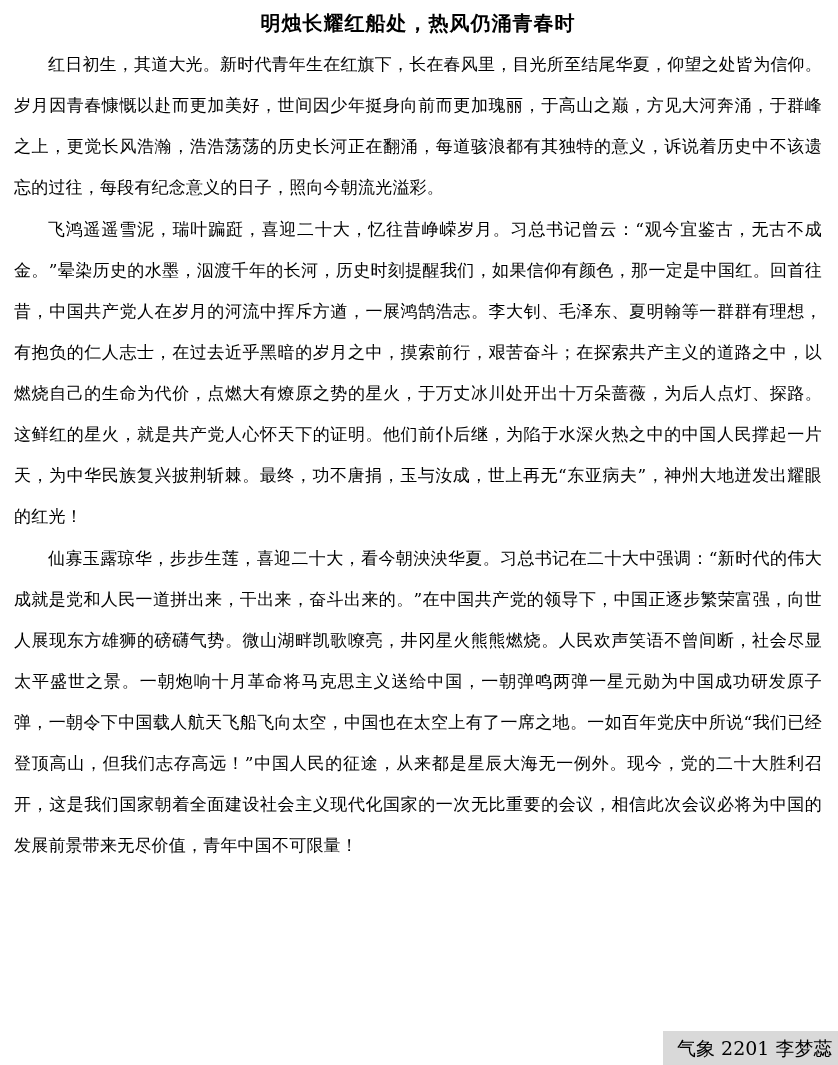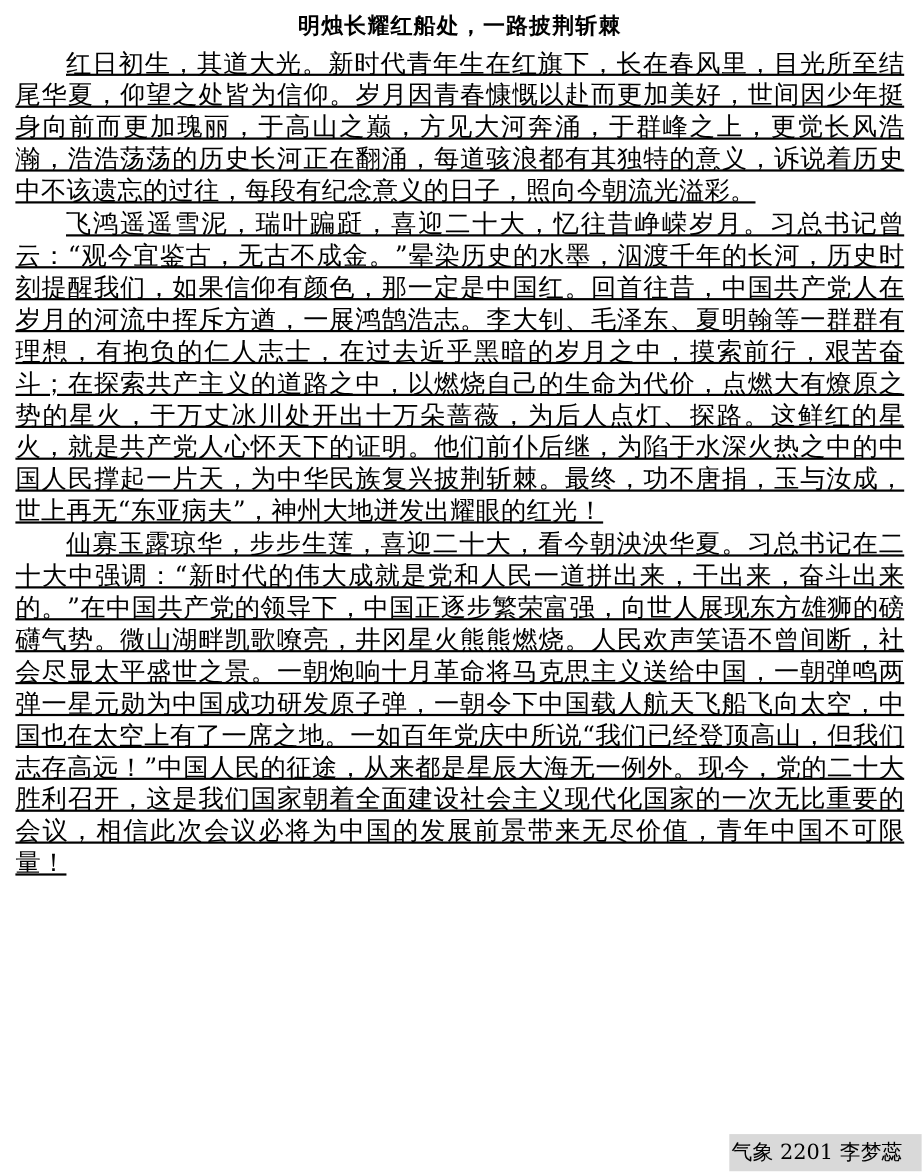--- a/index.html
+++ b/index.html
@@ -25,55 +25,54 @@
   .doc-title {
     text-align: center;
     font-size: 20px;
     font-weight: bold;
     letter-spacing: 1px;
     line-height: 30px;
     margin: 2px 0 6px 0;
     font-family: "DejaVu Serif", "Liberation Serif", serif;
   }
   .para {
-    font-size: 23px;
-    line-height: 29px;
+    font-size: 17px;
+    line-height: 41px;
     text-align: justify;
     text-justify: inter-ideograph;
     text-indent: 2em;
     margin: 0 0 1px 0;
     letter-spacing: 0.2px;
     font-family: "DejaVu Serif", "Liberation Serif", serif;
-    text-decoration: underline;
   }
   .signature-wrap {
     position: absolute;
     right: 0px;
     bottom: 0px;
     width: 175px;
     height: 34px;
     background: #d9d9d9;
     display: flex;
     align-items: center;
     justify-content: flex-start;
-    padding-left: 2px;
+    padding-left: 14px;
     box-sizing: border-box;
   }
   .signature {
     font-size: 19px;
     line-height: 28px;
     white-space: nowrap;
     font-family: "DejaVu Serif", "Liberation Serif", serif;
   }
 </style>
 </head>
 <body>
 
 <div class="page">
-  <div class="doc-title">明烛长耀红船处，一路披荆斩棘</div>
+  <div class="doc-title">明烛长耀红船处，热风仍涌青春时</div>
 
   <p class="para">红日初生，其道大光。新时代青年生在红旗下，长在春风里，目光所至结尾华夏，仰望之处皆为信仰。岁月因青春慷慨以赴而更加美好，世间因少年挺身向前而更加瑰丽，于高山之巅，方见大河奔涌，于群峰之上，更觉长风浩瀚，浩浩荡荡的历史长河正在翻涌，每道骇浪都有其独特的意义，诉说着历史中不该遗忘的过往，每段有纪念意义的日子，照向今朝流光溢彩。</p>
   <p class="para">飞鸿遥遥雪泥，瑞叶蹁跹，喜迎二十大，忆往昔峥嵘岁月。习总书记曾云：“观今宜鉴古，无古不成金。”晕染历史的水墨，泅渡千年的长河，历史时刻提醒我们，如果信仰有颜色，那一定是中国红。回首往昔，中国共产党人在岁月的河流中挥斥方遒，一展鸿鹄浩志。李大钊、毛泽东、夏明翰等一群群有理想，有抱负的仁人志士，在过去近乎黑暗的岁月之中，摸索前行，艰苦奋斗；在探索共产主义的道路之中，以燃烧自己的生命为代价，点燃大有燎原之势的星火，于万丈冰川处开出十万朵蔷薇，为后人点灯、探路。这鲜红的星火，就是共产党人心怀天下的证明。他们前仆后继，为陷于水深火热之中的中国人民撑起一片天，为中华民族复兴披荆斩棘。最终，功不唐捐，玉与汝成，世上再无“东亚病夫”，神州大地迸发出耀眼的红光！</p>
   <p class="para">仙寡玉露琼华，步步生莲，喜迎二十大，看今朝泱泱华夏。习总书记在二十大中强调：“新时代的伟大成就是党和人民一道拼出来，干出来，奋斗出来的。”在中国共产党的领导下，中国正逐步繁荣富强，向世人展现东方雄狮的磅礴气势。微山湖畔凯歌嘹亮，井冈星火熊熊燃烧。人民欢声笑语不曾间断，社会尽显太平盛世之景。一朝炮响十月革命将马克思主义送给中国，一朝弹鸣两弹一星元勋为中国成功研发原子弹，一朝令下中国载人航天飞船飞向太空，中国也在太空上有了一席之地。一如百年党庆中所说“我们已经登顶高山，但我们志存高远！”中国人民的征途，从来都是星辰大海无一例外。现今，党的二十大胜利召开，这是我们国家朝着全面建设社会主义现代化国家的一次无比重要的会议，相信此次会议必将为中国的发展前景带来无尽价值，青年中国不可限量！</p>
 
   <div class="signature-wrap">
     <span class="signature">气象 2201 李梦蕊</span>
   </div>
 </div>
 

